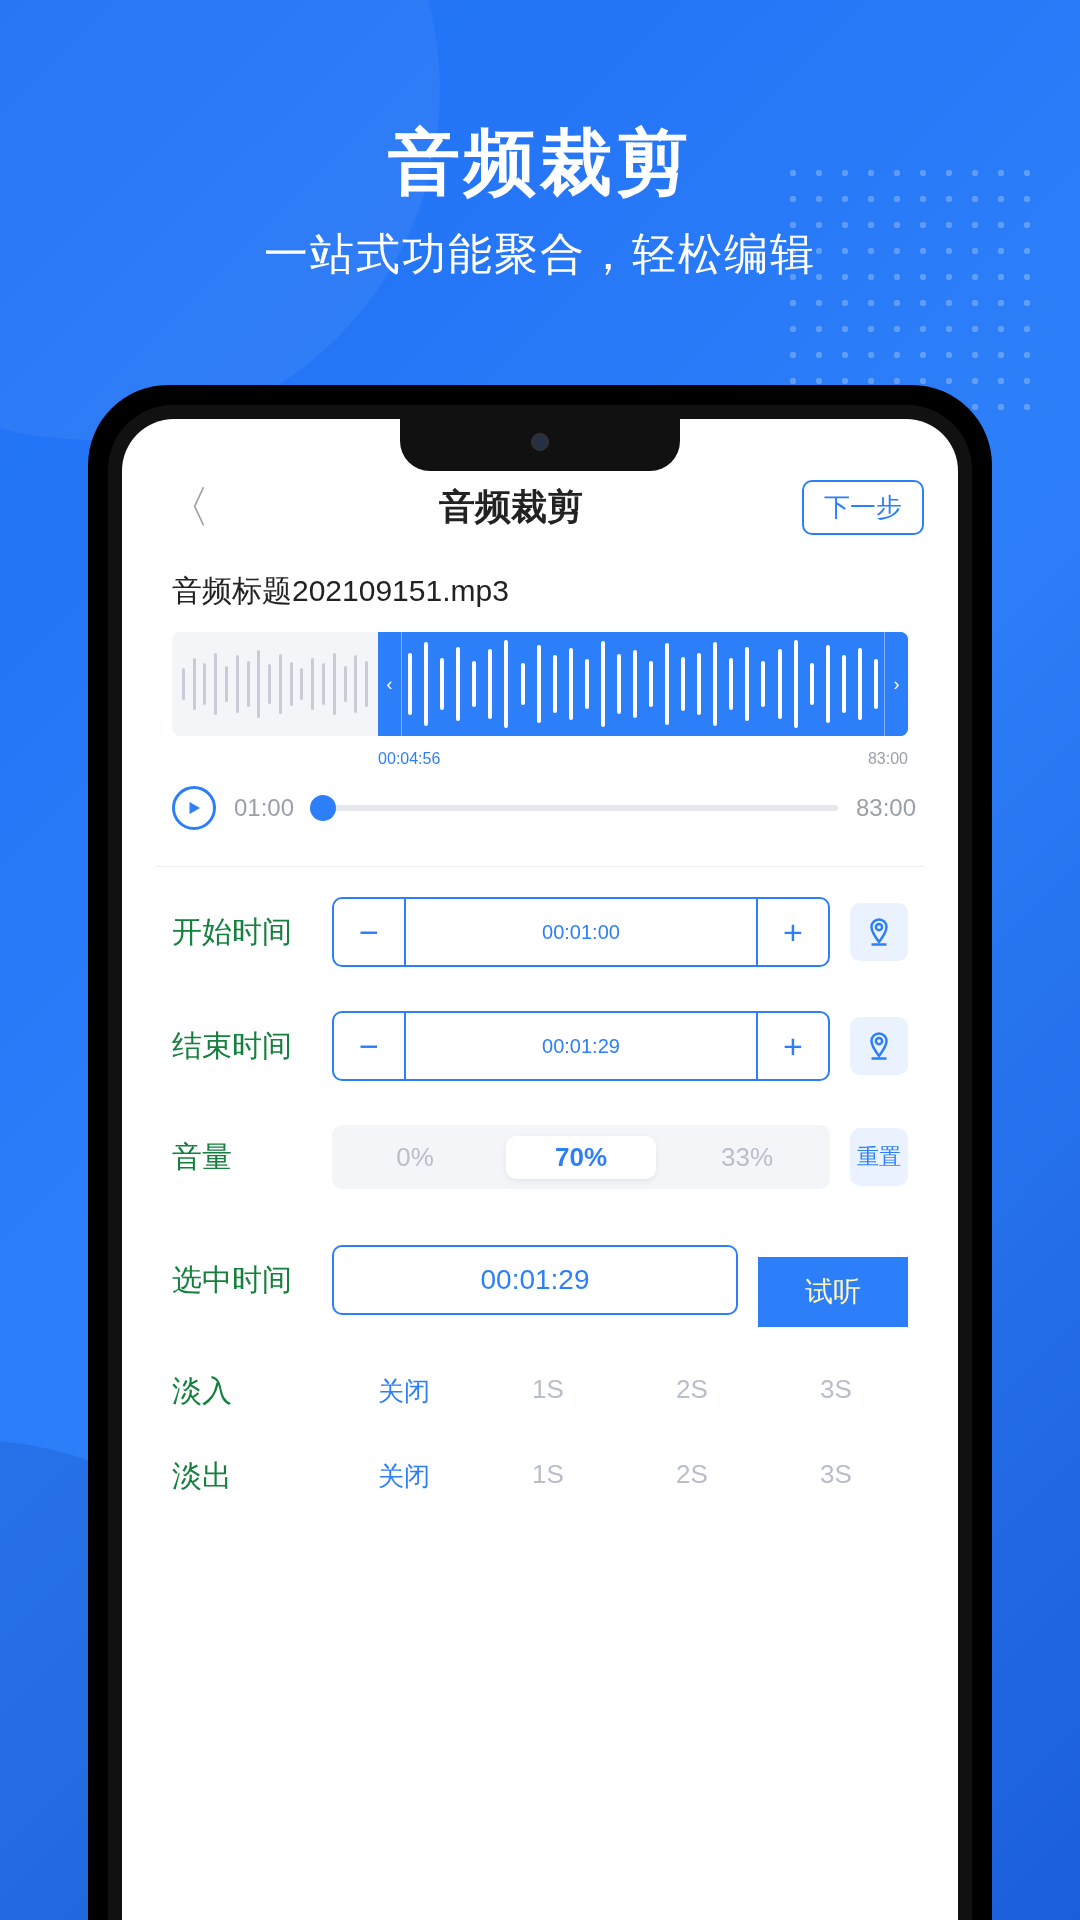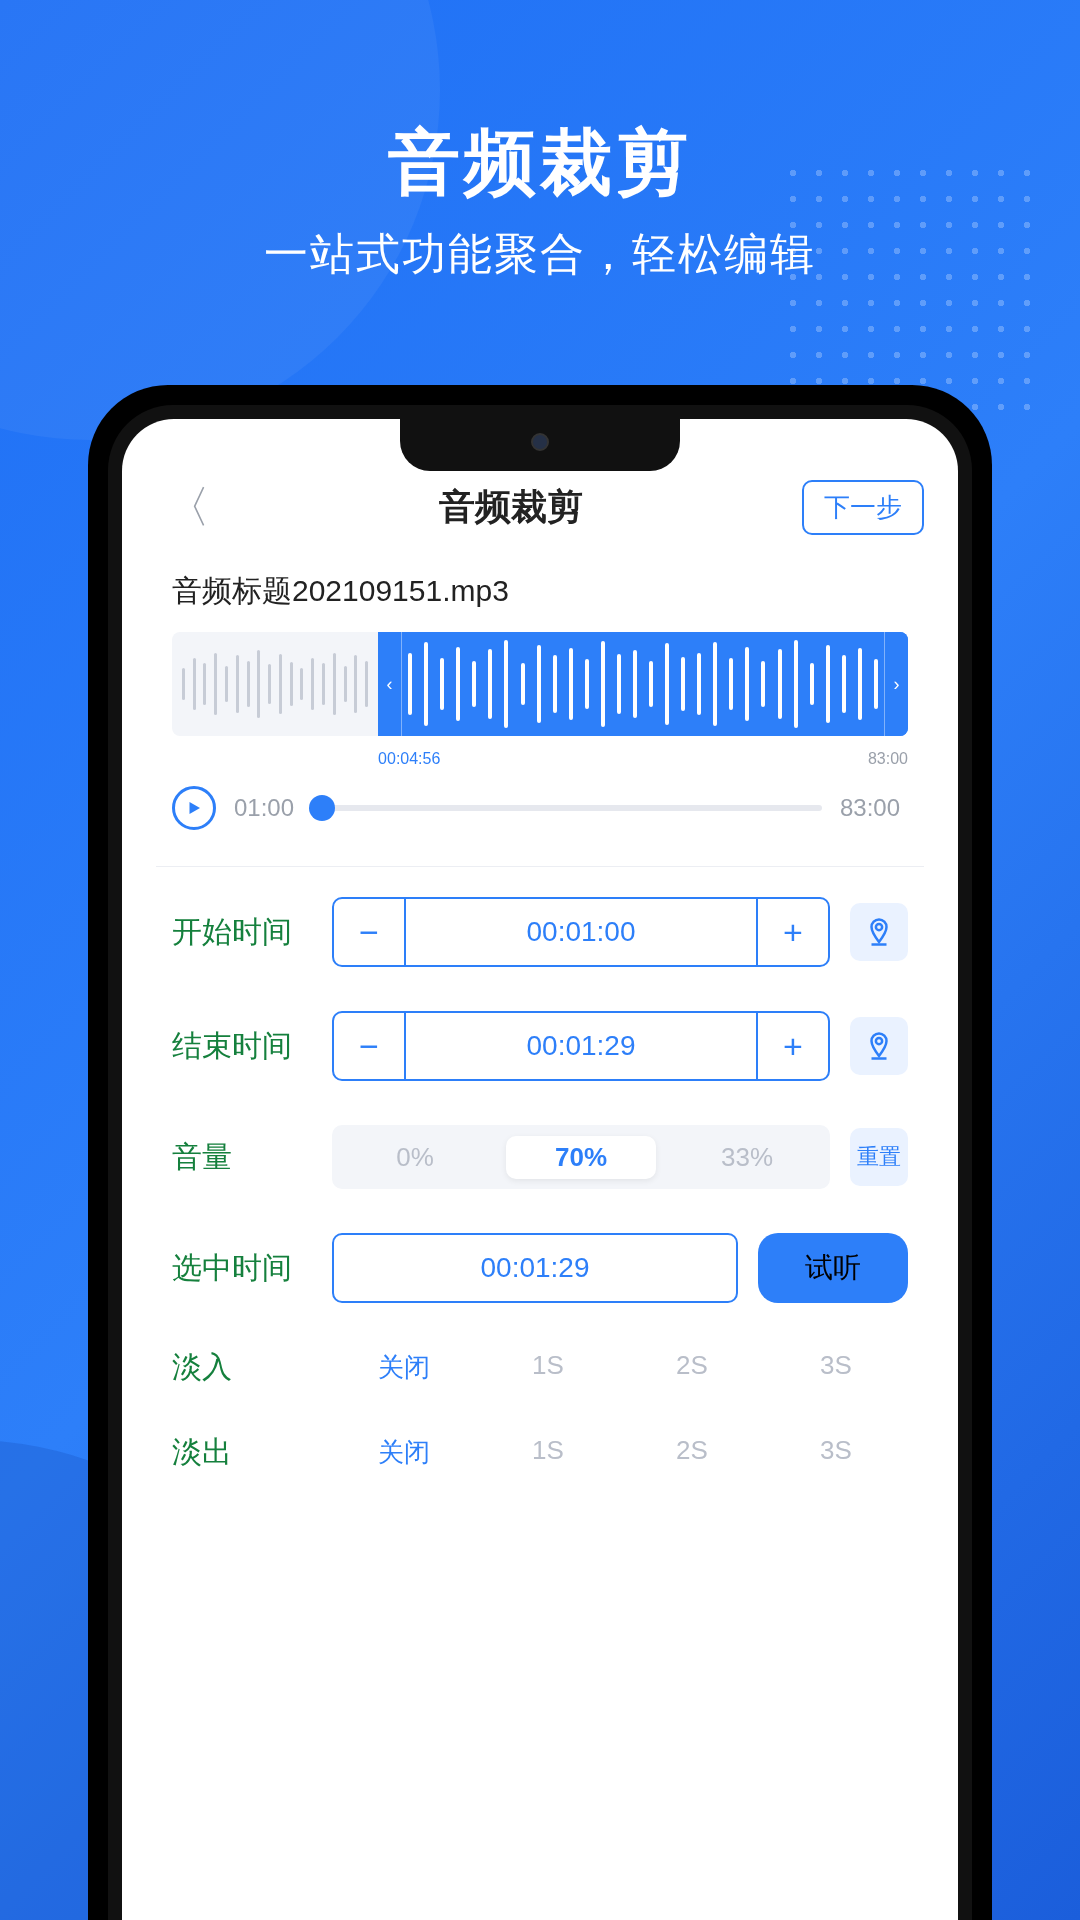--- a/index.html
+++ b/index.html
@@ -176,21 +176,21 @@
 .time-row {
   display: flex;
   margin: 14px 16px 0 16px;
   font-size: 16px;
 }
 .time-sel { color: #2d7ff9; margin-left: 28%; }
 .time-total { color: #9aa0aa; margin-left: auto; }
 .play-row {
   display: flex;
   align-items: center;
-  margin: 18px 24px 0 16px;
+  margin: 18px 8px 0 16px;
   gap: 18px;
 }
 .play-btn {
   width: 44px; height: 44px;
   border: 3px solid #2d7ff9;
   border-radius: 50%;
   display: flex;
   align-items: center;
   justify-content: center;
 }
@@ -253,21 +253,21 @@
   font-size: 34px;
   font-weight: 400;
 }
 .step-sep { width: 2px; background: #2d7ff9; }
 .step-val {
   flex: 1;
   display: flex;
   align-items: center;
   justify-content: center;
   color: #2d7ff9;
-  font-size: 28px;
+  font-size: 20px;
 }
 .pin-btn {
   width: 58px; height: 58px;
   background: #eaf2ff;
   border-radius: 10px;
   display: flex;
   align-items: center;
   justify-content: center;
 }
 .pin-btn svg { width: 30px; height: 30px; }
@@ -343,26 +343,27 @@
   height: 70px;
   display: flex;
   align-items: center;
   justify-content: center;
   color: #2d7ff9;
   font-size: 28px;
 }
 .listen-btn {
   width: 150px; height: 70px;
   background: #2d7ff9;
-  border-radius: 20px;
-  color: #000000;
+  border-radius: 0;
+  color: #fef9c3;
   display: flex;
   align-items: center;
   justify-content: center;
   font-size: 28px;
+  margin-top: 24px;
 }
 .fade-opts {
   flex: 1;
   display: flex;
 }
 .fade-item {
   flex: 1;
   text-align: center;
   font-size: 26px;
   color: #b9bec9;

